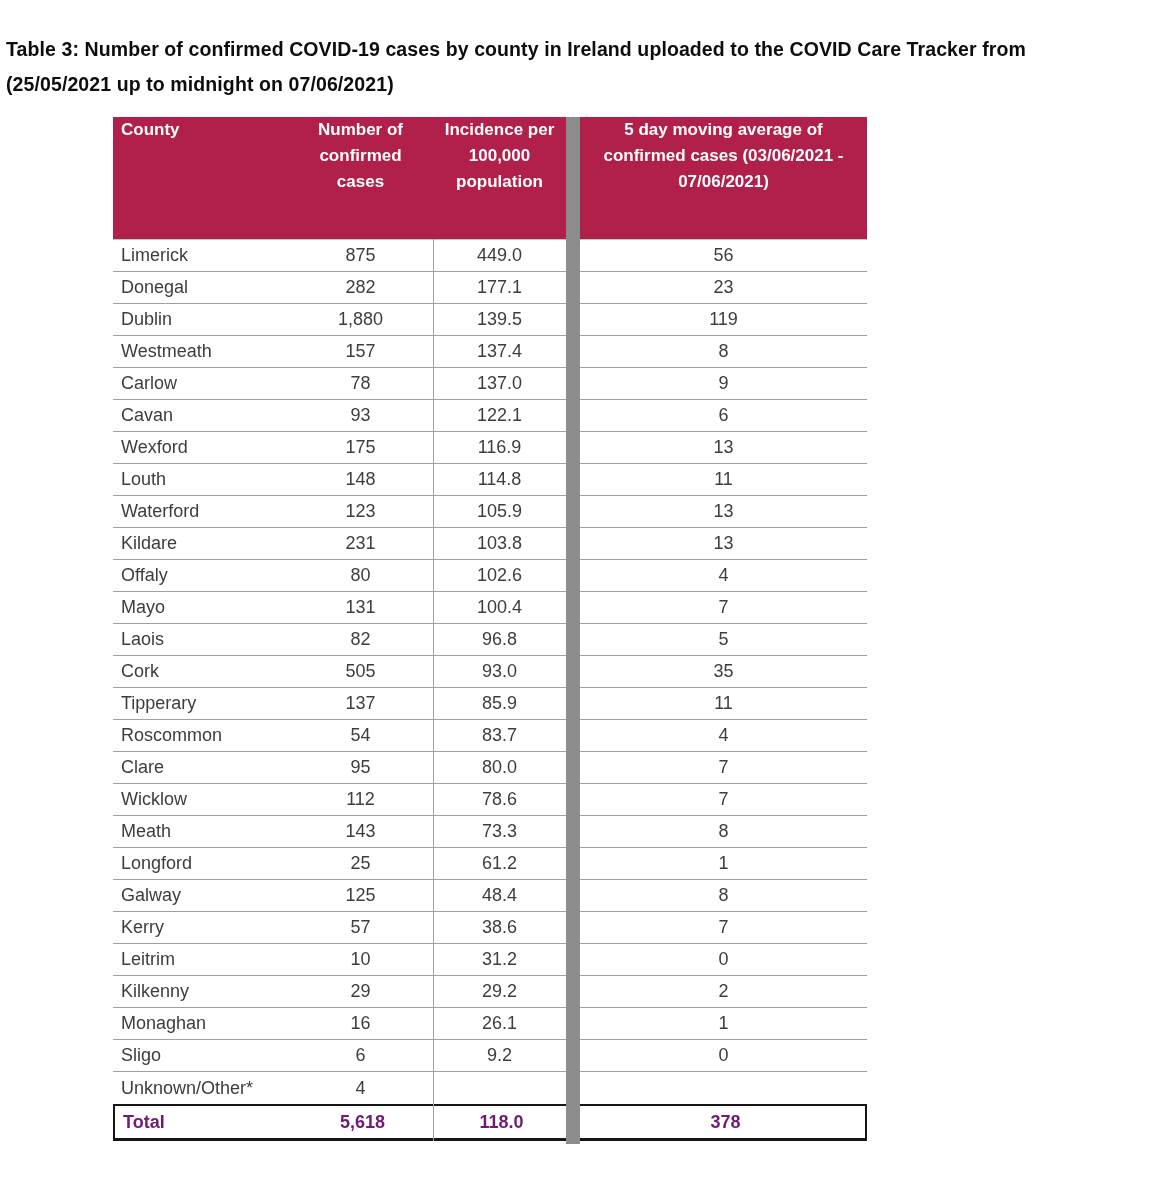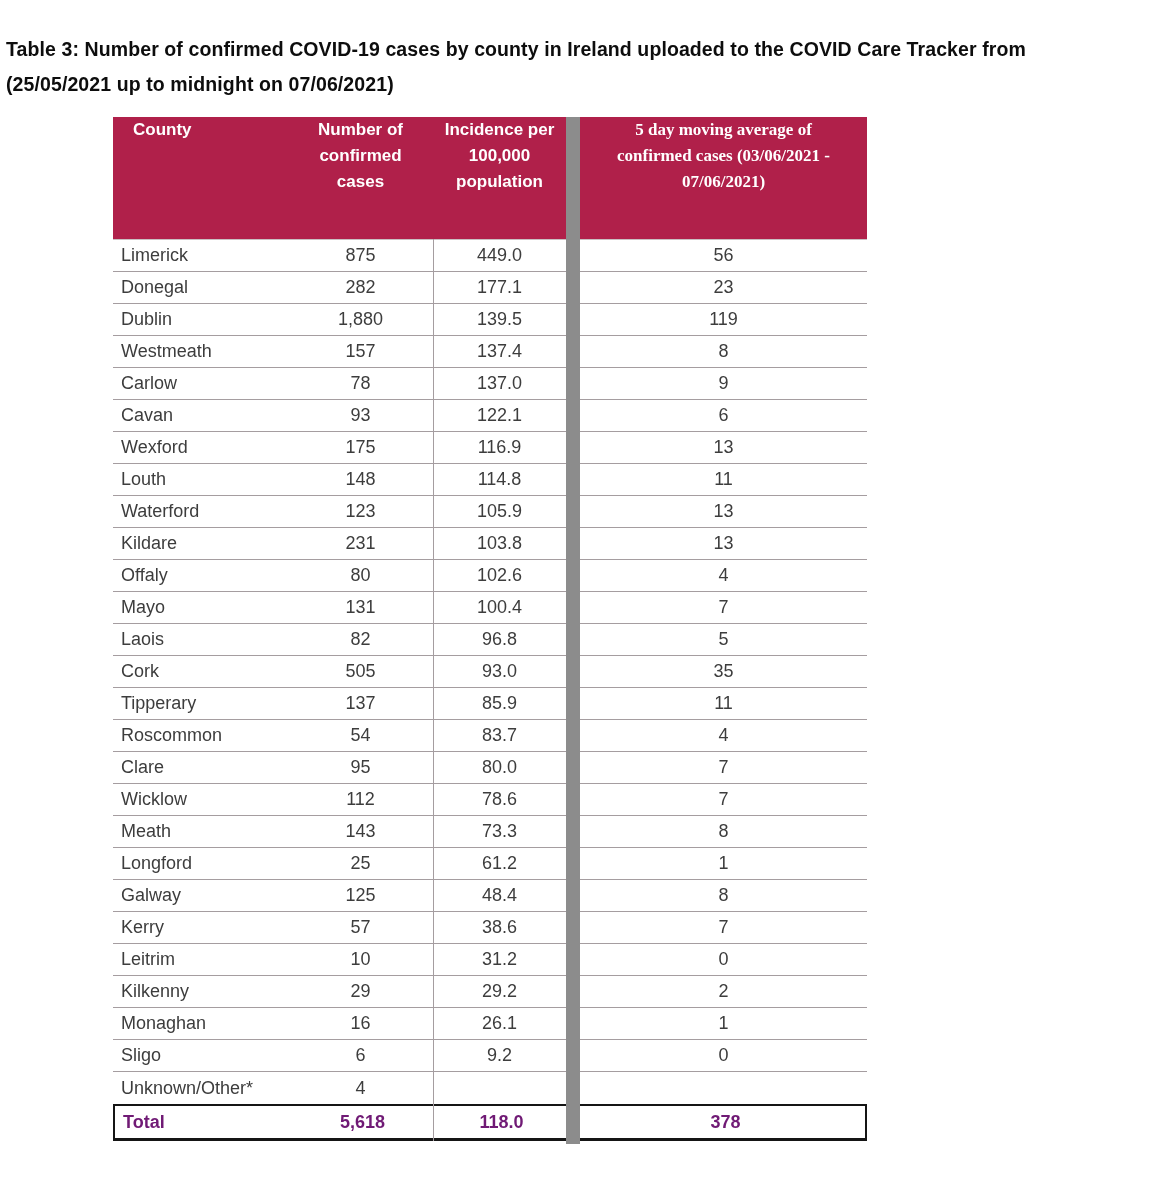--- a/index.html
+++ b/index.html
@@ -45,23 +45,23 @@
     height: 122px;
     color: #ffffff;
     font-weight: bold;
     font-size: 17px;
     line-height: 26px;
   }
   .th {
     display: flex; align-items: flex-start; justify-content: center;
     text-align: center; height: 100%;
   }
-  .th.county { justify-content: flex-start; text-align: left; padding-left: 8px; margin-left: 12px; }
+  .th.county { justify-content: flex-start; text-align: left; padding-left: 8px; }
   .th .inner-narrow { width: 118px; }
-  .th .inner-wide { width: 248px; font-family: Liberation Serif, serif; }
+  .th .inner-wide { width: 248px; }
 
   
   .tbody { border-top: 1px solid #c9c0c2; }
   .cell {
     height: 32px;
     display: flex; align-items: center; justify-content: center;
     font-size: 18px;
     color: var(--row-text);
     border-bottom: 1px solid var(--row-line);
   }

